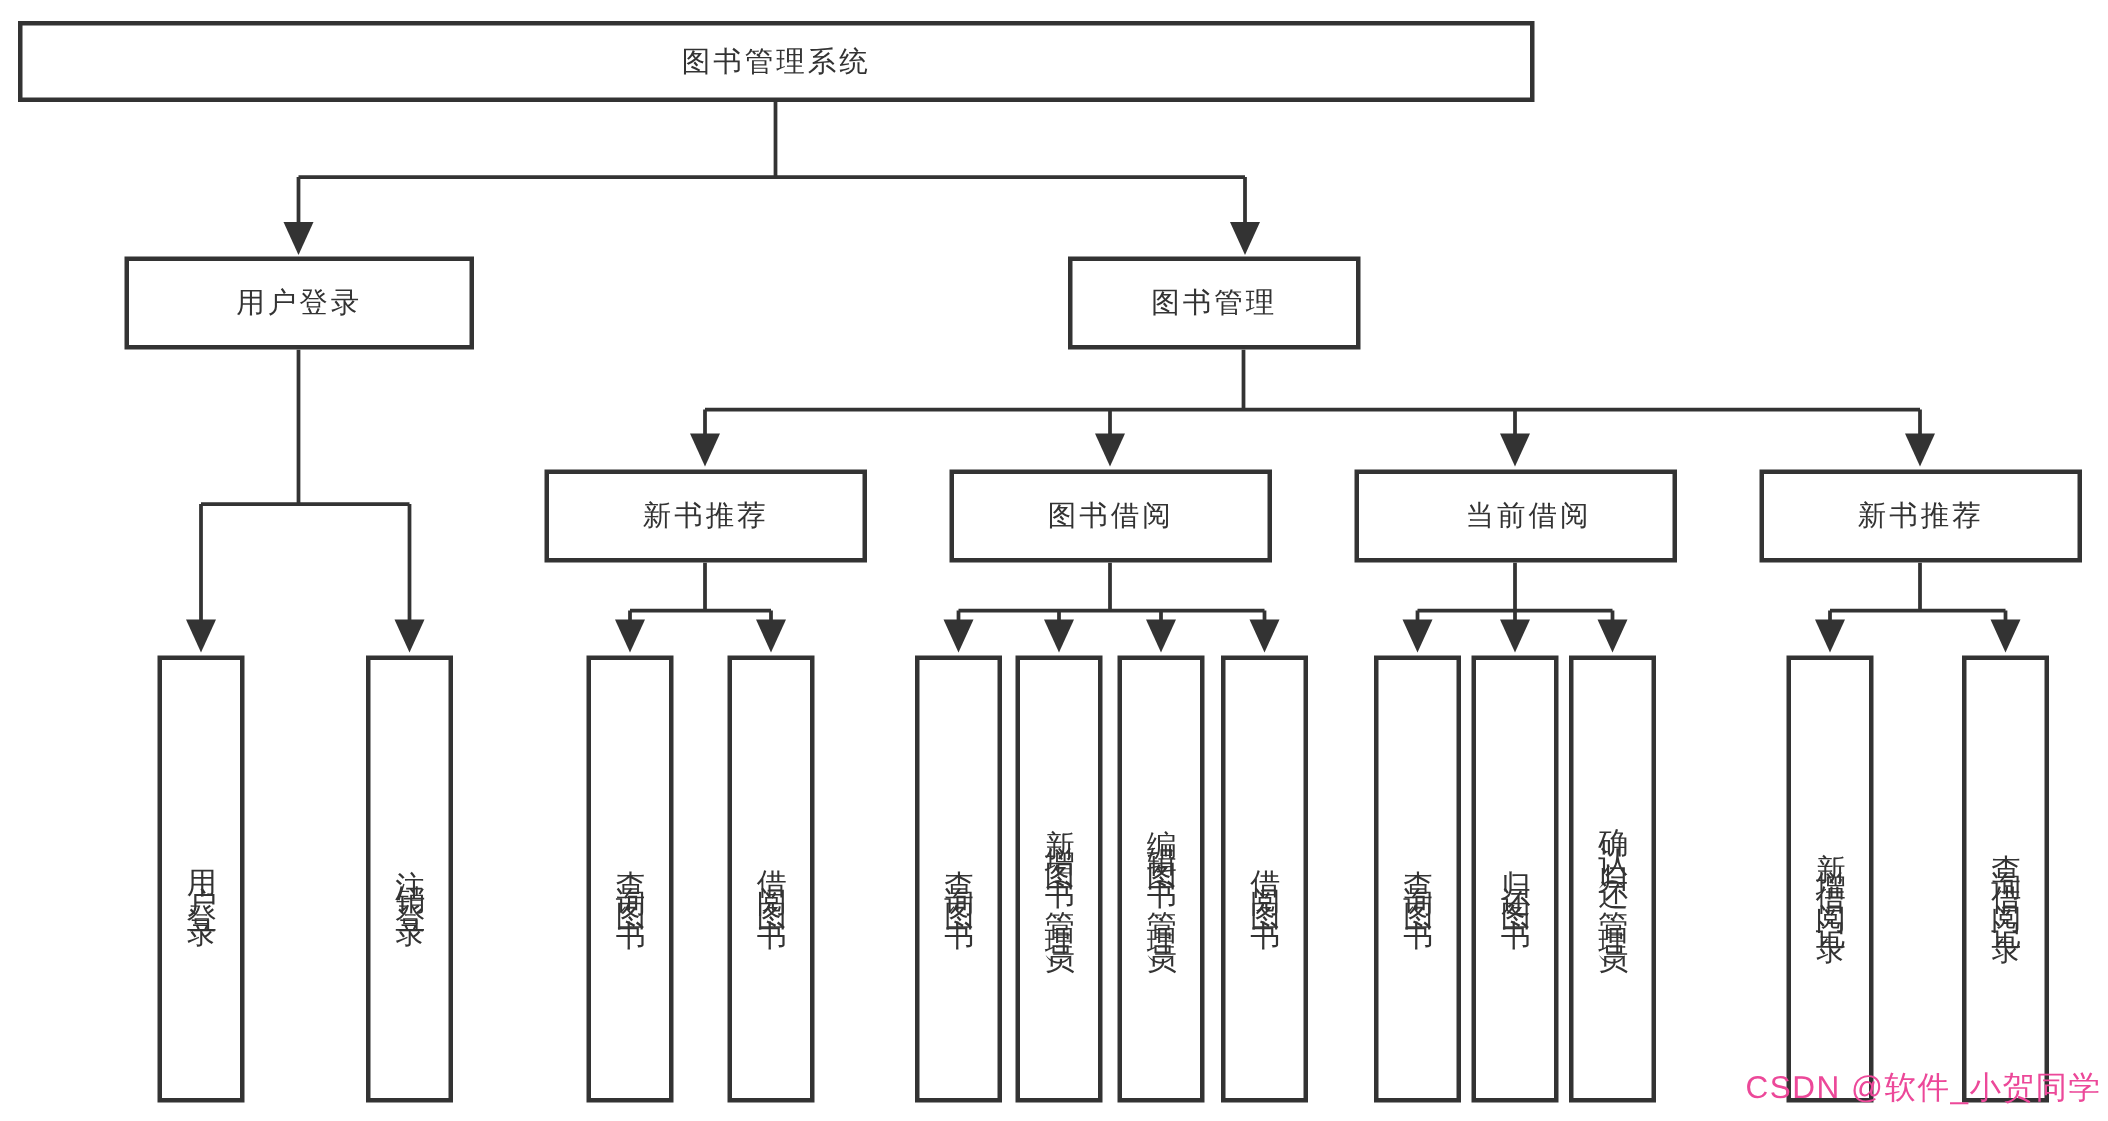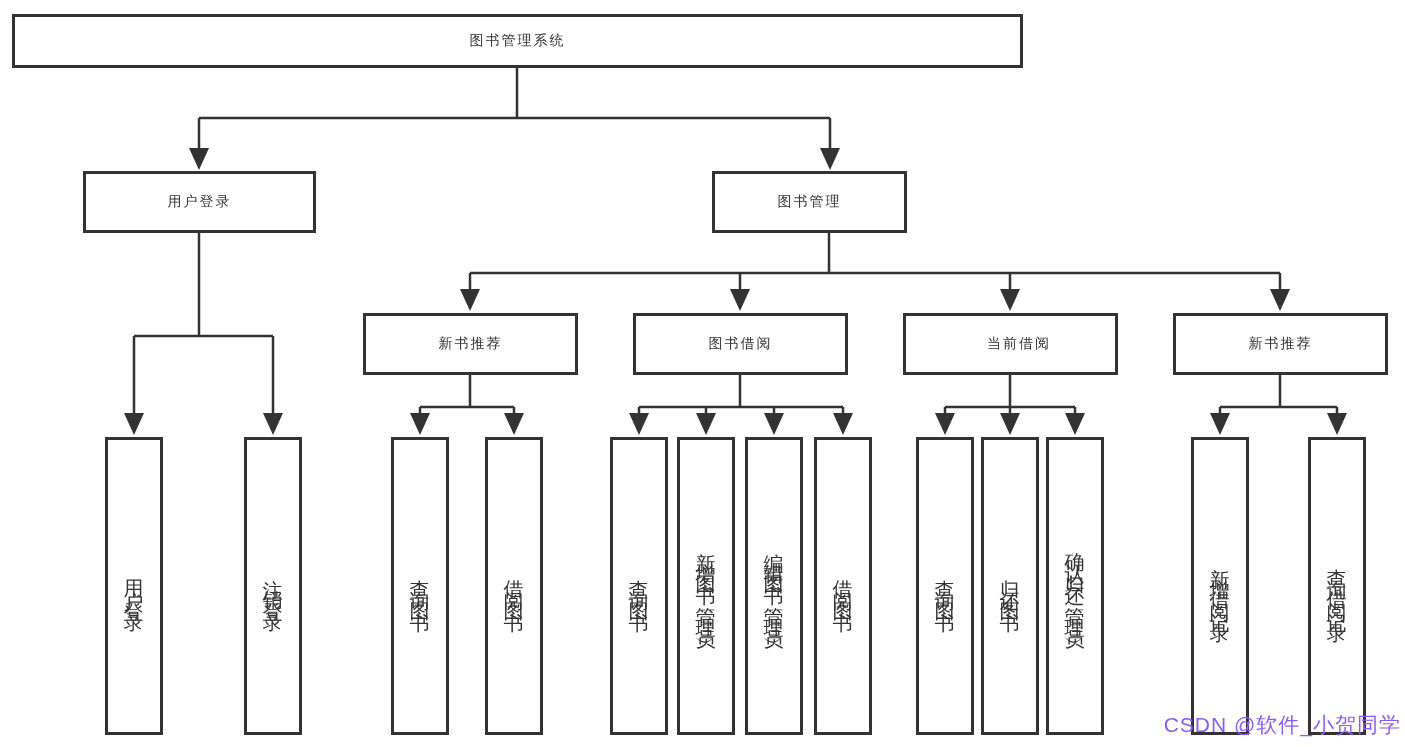--- a/index.html
+++ b/index.html
@@ -20,21 +20,21 @@
   .node {
     position: absolute;
     box-sizing: border-box;
     border: 3px solid #333333;
     background: #ffffff;
     color: #333333;
     display: flex;
     align-items: center;
     justify-content: center;
   }
-  .h-label { font-size: 14px; letter-spacing: 2px; white-space: nowrap; }
+  .h-label { font-size: 19px; letter-spacing: 2px; white-space: nowrap; }
   .node.leaf .v-label {
     writing-mode: vertical-rl;
     text-orientation: mixed;
     font-size: 20px;
     line-height: 1;
     letter-spacing: 11px;
     white-space: nowrap;
   }
   .node.root   { left: 12px;  top: 14px;  width: 1011px; height: 54px; }
   .node.lvl2-0 { left: 83px;  top: 171px; width: 233px;  height: 62px; }
@@ -57,21 +57,21 @@
   .leaf.p9  { left: 981px; }
   .leaf.p10 { left: 1046px; }
   .leaf.p11 { left: 1191px; }
   .leaf.p12 { left: 1308px; }
   .watermark {
     position: absolute;
     right: 4px;
     top: 711px;
     font-size: 21px;
     letter-spacing: 1px;
-    color: #8b5cf6;
+    color: #ec4899;
     white-space: nowrap;
     z-index: 5;
   }
   .connectors path { stroke: #333333; stroke-width: 2.5; fill: none; }
   .connectors polygon { fill: #333333; stroke: none; }
 </style>
 </head>
 <body>
 
 <div class="canvas">

